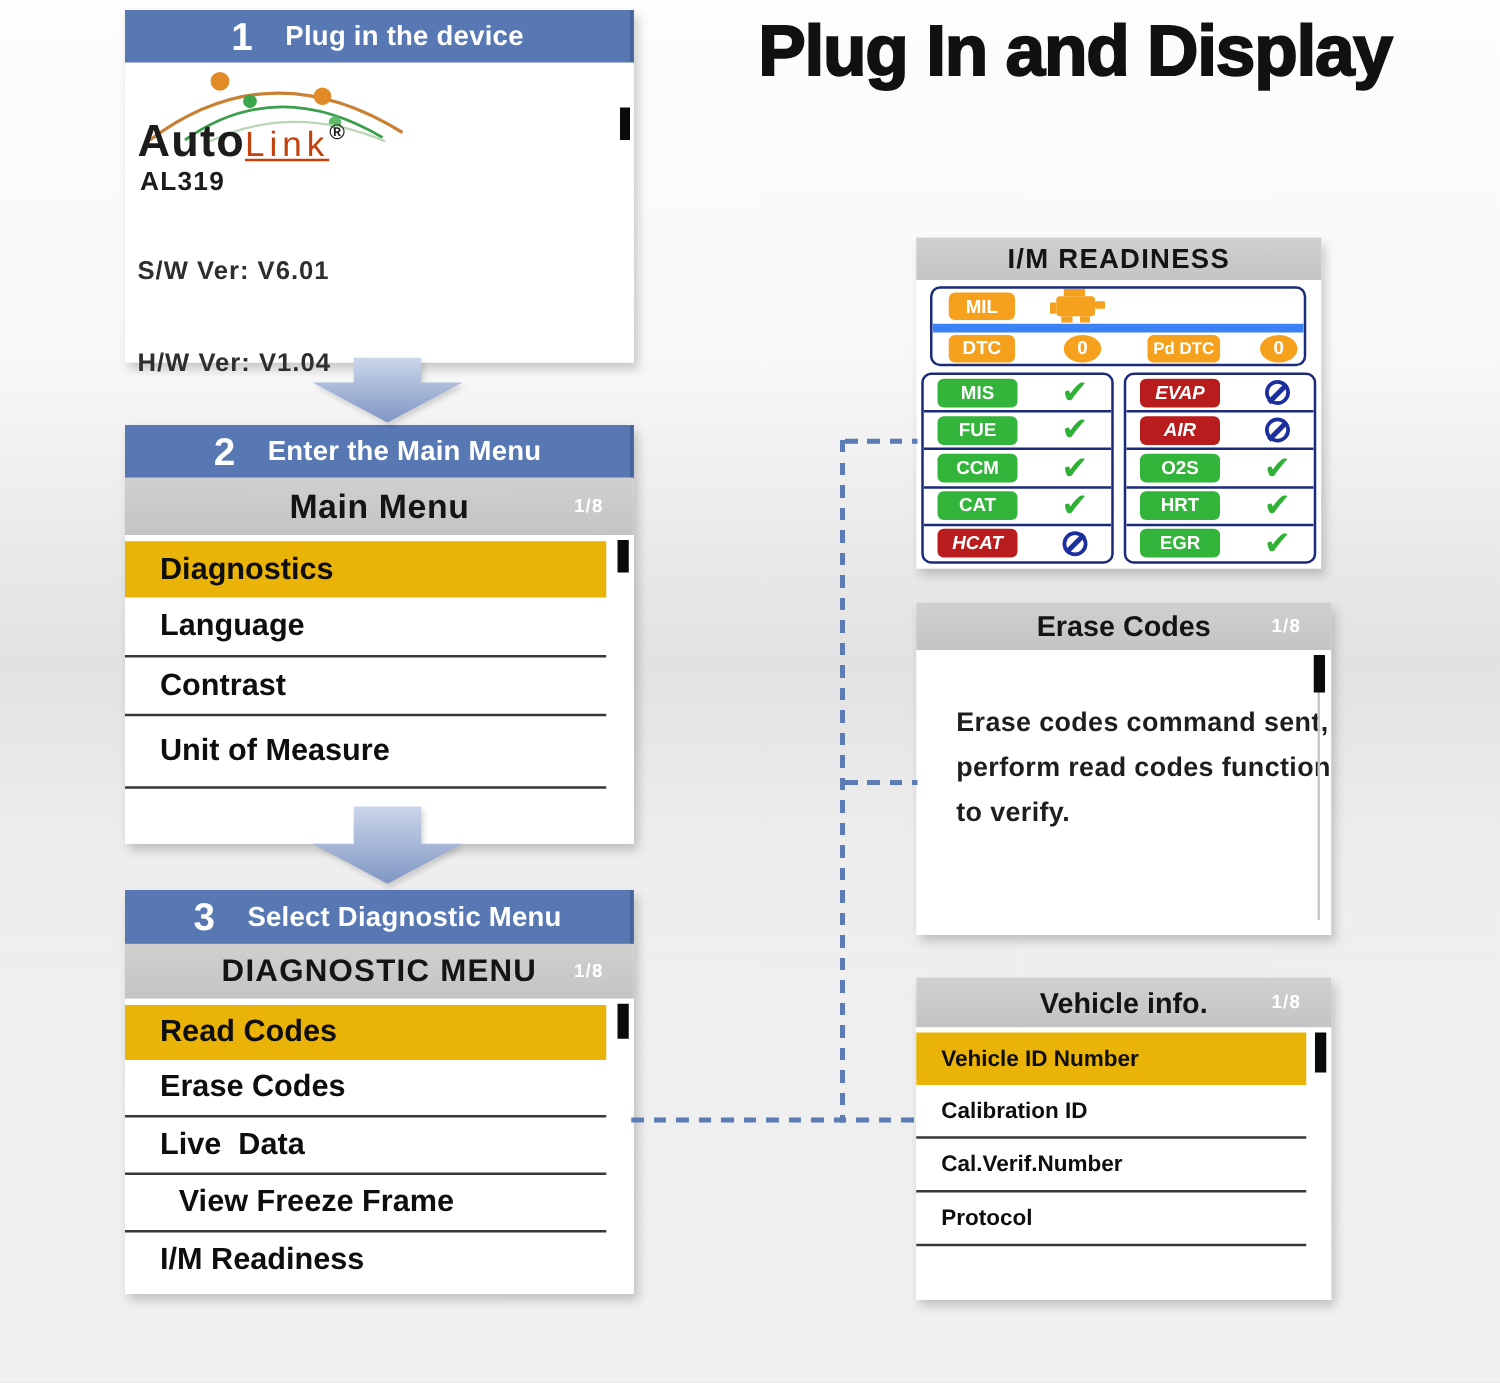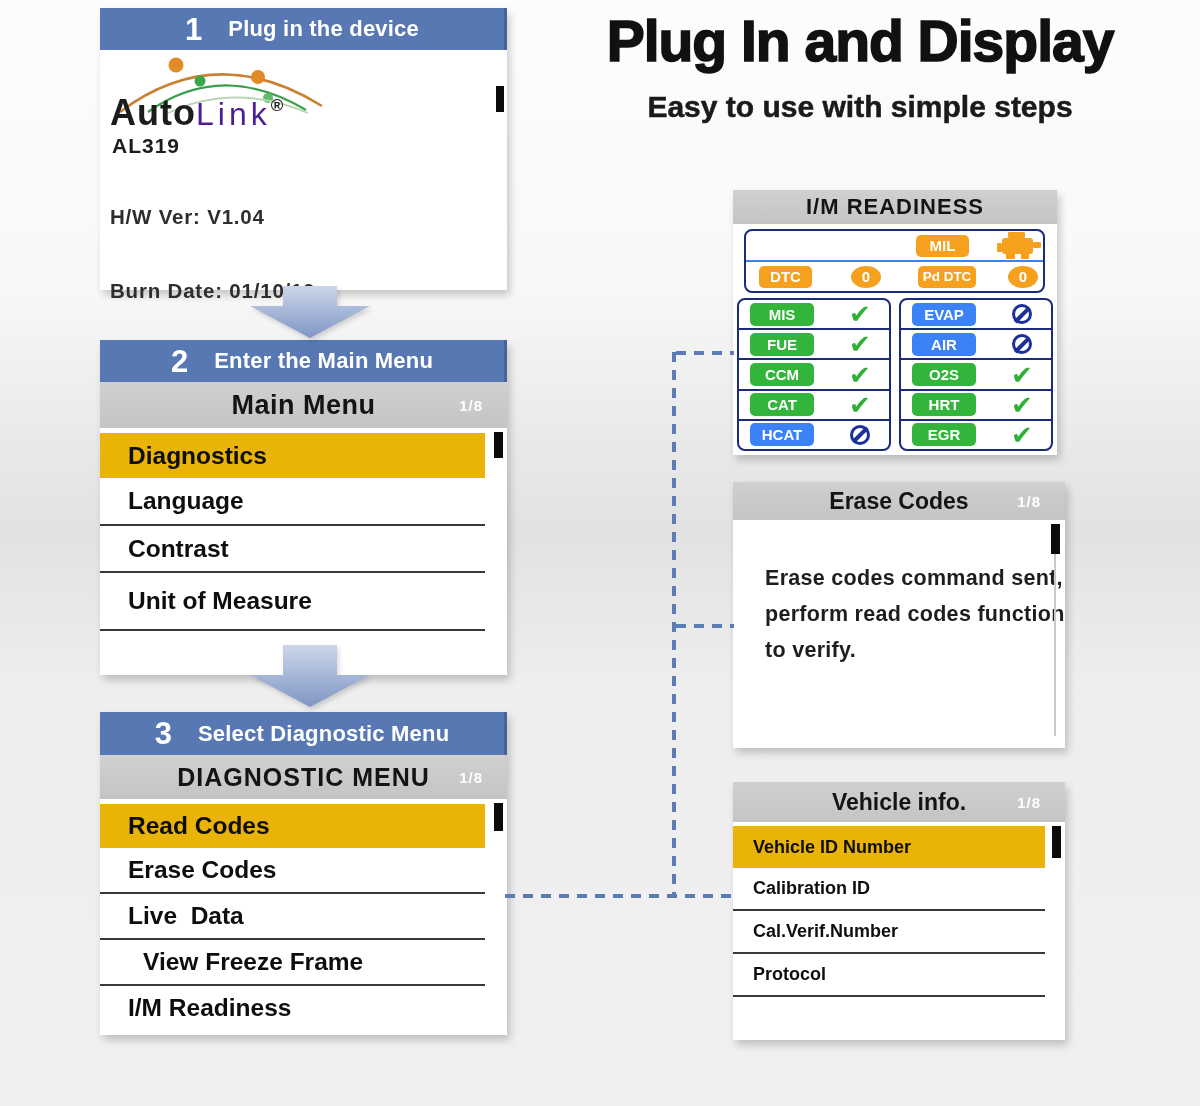--- a/index.html
+++ b/index.html
@@ -22,21 +22,21 @@
   .menu-row.sel{background:#eab308;}
   .menu-row.lined{border-bottom:2px solid #383838;}
   .scroll-thumb{position:absolute;background:#0b0b0b;}
   .track-line{position:absolute;background:#c9c9c9;width:2px;}
   
   .p1{left:100px;top:8px;width:407px;height:282px;}
   .p1 .screen{position:absolute;left:0;top:42px;right:0;bottom:0;background:#fff;}
   .logo-arcs{position:absolute;left:16px;top:6px;}
   .brand{position:absolute;left:10px;top:42px;color:#1c1c1c;white-space:nowrap;}
   .brand-auto{font-size:36px;font-weight:bold;letter-spacing:1px;}
-  .brand-link{font-size:32px;font-weight:normal;letter-spacing:4px;color:#4c1d95;}
+  .brand-link{font-size:28px;font-weight:normal;letter-spacing:4px;color:#c2410c;text-decoration:underline;}
   .brand-reg{font-size:17px;font-weight:bold;vertical-align:14px;}
   .model{position:absolute;left:12px;top:84px;font-size:21px;font-weight:bold;color:#1c1c1c;letter-spacing:1px;}
   .device-lines{position:absolute;left:10px;top:106px;font-size:20.5px;font-weight:bold;
     color:#2e2e2e;letter-spacing:.8px;line-height:24.6px;white-space:pre;}
   .p2{left:100px;top:340px;width:407px;height:335px;}
   .p2 .lcd-bar{top:42px;height:46px;font-size:27px;letter-spacing:.5px;}
   .p2 .lcd-list{top:88px;}
   .p2 .menu-row{font-size:24.5px;}
   .p3{left:100px;top:712px;width:407px;height:323px;}
   .p3 .lcd-bar{top:43px;height:44px;font-size:25px;letter-spacing:1px;}
@@ -47,40 +47,40 @@
   .big-title{position:absolute;left:555px;top:8px;width:610px;text-align:center;
     font-size:57px;font-weight:bold;color:#111;letter-spacing:-1px;-webkit-text-stroke:1.6px #111;}
   .sub-title{position:absolute;left:555px;top:90px;width:610px;text-align:center;
     font-size:30px;font-weight:bold;color:#1a1a1a;-webkit-text-stroke:.5px #1a1a1a;}
   .im{left:733px;top:190px;width:324px;height:265px;}
   .im .lcd-bar{top:0;height:34px;font-size:22px;letter-spacing:1px;}
   .nav-box{position:absolute;border:2.5px solid #1b2b7a;border-radius:8px;background:#fff;
     box-sizing:border-box;display:flex;flex-direction:column;overflow:hidden;}
   .top-box{left:11px;top:39px;width:301px;height:64px;}
   .top-row{flex:1;display:flex;align-items:center;}
-  .top-row.lined{border-bottom:2px solid #3b82f6;justify-content:flex-end;}
+  .top-row.lined{border-bottom:7px solid #3b82f6;}
   .badge{border-radius:5px;color:#fff;font-weight:bold;display:flex;align-items:center;
     justify-content:center;box-sizing:border-box;flex:none;}
   .badge.orange{background:#f5a11d;}
   .b-std{width:53px;height:22px;font-size:15px;margin-left:13px;}
   .b-pd{width:58px;height:22px;font-size:13.5px;margin-left:37px;}
   .oval{background:#f5a11d;border-radius:50%;color:#fff;font-weight:bold;width:30px;height:22px;
     display:flex;align-items:center;justify-content:center;font-size:15px;flex:none;}
   .oval.o1{margin-left:39px;}
   .oval.o2{margin-left:32px;}
   .engine-wrap{margin-left:28px;display:flex;align-items:center;}
   .col-box{top:108px;width:154px;height:153px;}
   .col-left{left:4px;}
   .col-right{left:166px;}
   .nav-row{flex:1;display:flex;align-items:center;justify-content:space-between;
     padding:0 16px 0 11px;border-bottom:2px solid #1b2b7a;}
   .nav-row:last-child{border-bottom:none;}
   .nav-row .badge{width:64px;height:23px;font-size:15px;}
   .nav-row.st-ok .badge{background:#33b43a;}
-  .nav-row.st-na .badge{background:#3b82f6;}
+  .nav-row.st-na .badge{background:#b91c1c;font-style:italic;}
   .status{position:relative;width:26px;height:26px;display:flex;align-items:center;justify-content:center;}
   .nav-row.st-ok .status::before{content:"\2714";color:#2eb135;font-size:26px;font-weight:bold;
     font-family:"DejaVu Sans",sans-serif;}
   .nav-row.st-na .status::before{content:"";width:20px;height:20px;border:3.5px solid #1b2f9e;
     border-radius:50%;box-sizing:border-box;display:block;}
   .nav-row.st-na .status::after{content:"";position:absolute;width:20px;height:3.5px;background:#1b2f9e;
     left:3px;top:11.5px;transform:rotate(-45deg);}
   .erase{left:733px;top:482px;width:332px;height:266px;}
   .erase .lcd-bar{top:0;height:38px;font-size:23px;}
   .erase-body{position:absolute;left:32px;top:78px;font-size:21.5px;font-weight:bold;color:#1e1e1e;
@@ -116,20 +116,21 @@
         <circle cx="60" cy="9" r="7.5" fill="#e08b28"></circle>
         <circle cx="142" cy="21" r="7" fill="#e08b28"></circle>
         <path d="M32 56 Q 106 4 190 54" fill="none" stroke="#3a9e4a" stroke-width="2.2"></path>
         <circle cx="84" cy="25" r="5.5" fill="#3aa64a"></circle>
         <circle cx="152" cy="42" r="5" fill="#5dbb6b"></circle>
         <path d="M52 57 Q 118 26 192 57" fill="none" stroke="#b9d6b4" stroke-width="1.8"></path>
       </svg>
       <div class="brand"><span class="brand-auto">Auto</span><span class="brand-link">Link</span><span class="brand-reg">®</span></div>
       <div class="model">AL319</div>
       <div class="device-lines">
+        <div>S/W Ver: V6.01</div>
         <div>H/W Ver: V1.04</div>
         <div>Burn Date: 01/10/19</div>
         <div>LIB Ver: V6.01</div>
         <div>Serial No: 39K02C4253</div>
       </div>
       <div class="scroll-thumb" style="right:3px;top:36px;width:8px;height:26px;"></div>
     </div>
   </section>
 
   <svg class="flow-arrow" style="left:250px;top:286px;" width="120" height="52" viewBox="0 0 120 52">
@@ -183,21 +184,20 @@
       <div class="menu-row sel" style="height:44px;">Read Codes</div>
       <div class="menu-row lined" style="height:46px;">Erase Codes</div>
       <div class="menu-row lined" style="height:46px;">Live  Data</div>
       <div class="menu-row lined" style="height:46px;padding-left:43px;">View Freeze Frame</div>
       <div class="menu-row" style="height:44px;">I/M Readiness</div>
       <div class="scroll-thumb" style="right:4px;top:4px;width:9px;height:28px;"></div>
     </div>
   </section>
 
   <h1 class="big-title" style="margin:0;">Plug In and Display</h1>
-  <div class="sub-title">Easy to use with simple steps</div>
 
   <section class="panel im">
     <div class="lcd-bar">
       <span>I/M READINESS</span>
     </div>
     <div class="nav-box top-box">
       <div class="top-row lined">
         <span class="badge orange b-std">MIL</span>
         <span class="engine-wrap">
           <svg width="46" height="28" viewBox="0 0 46 28">

